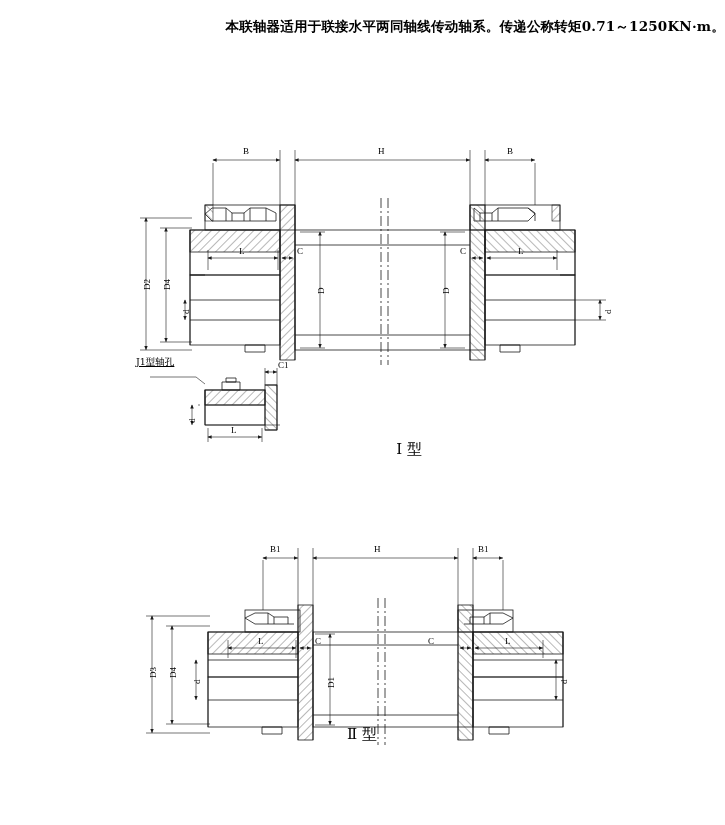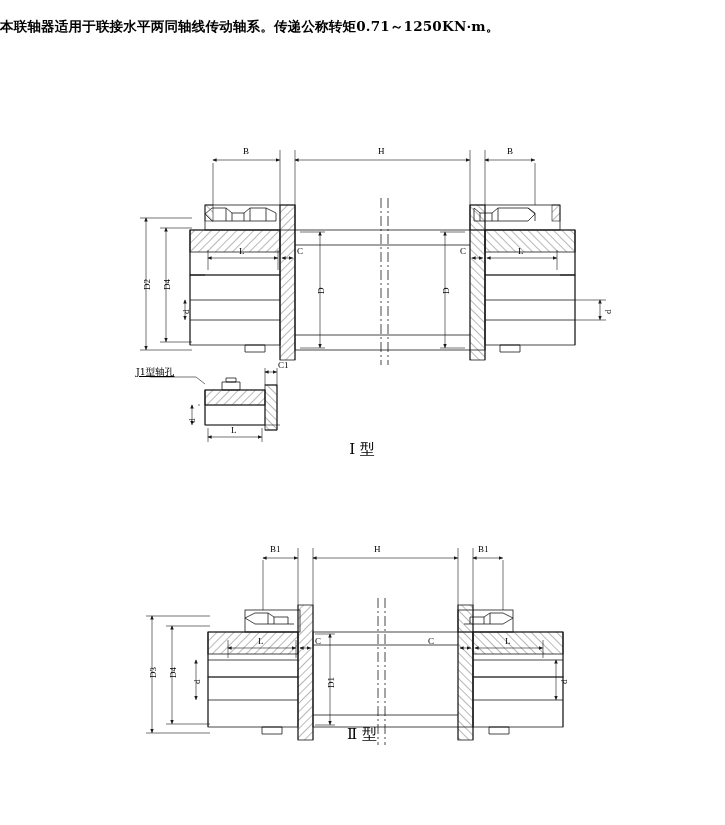--- a/index.html
+++ b/index.html
@@ -19,34 +19,34 @@
     position: absolute;
     left: 0; top: 0;
     width: 725px;
     height: 825px;
   }
   .header-text {
     position: absolute;
     left: 0;
     top: 18px;
     width: 725px;
-    text-align: left;
+    text-align: right;
     font-size: 13.5px;
     font-weight: bold;
     letter-spacing: 0.2px;
     font-family: "DejaVu Serif", serif;
   }
   .fig-caption {
     position: absolute;
     width: 120px;
     text-align: center;
     font-size: 15px;
     font-family: "DejaVu Serif", serif;
   }
-  #caption-1 { left: 302px; top: 440px; }
+  #caption-1 { left: 302px; top: 440px; text-align: right; }
   #caption-2 { left: 302px; top: 725px; }
 
   .svg-layer {
     position: absolute;
     left: 0; top: 0;
   }
   .lbl {
     position: absolute;
     font-size: 9px;
     font-family: "Liberation Serif", serif;
@@ -314,21 +314,21 @@
   <div class="lbl rot" style="left:182px; top:314px;">d</div>
   <div class="lbl rot" style="left:604px; top:314px;">d</div>
 
   <div class="lbl" style="left:239px; top:247px;">L</div>
   <div class="lbl" style="left:297px; top:247px;">C</div>
   <div class="lbl rot" style="left:317px; top:294px;">D</div>
   <div class="lbl rot" style="left:442px; top:294px;">D</div>
   <div class="lbl" style="left:460px; top:247px;">C</div>
   <div class="lbl" style="left:518px; top:247px;">L</div>
 
-  <div class="lbl j1" style="left:136px; top:367px;text-decoration:underline;">J1型轴孔</div>
+  <div class="lbl j1" style="left:136px; top:357px;text-decoration:underline;">J1型轴孔</div>
   <div class="lbl" style="left:266px; top:361px;padding-left:12px;">C1</div>
   <div class="lbl rot" style="left:188px; top:423px;">d</div>
   <div class="lbl" style="left:231px; top:426px;">L</div>
 
   <div class="fig-caption" id="caption-1">Ⅰ 型</div>
 
   <div class="lbl" style="left:270px; top:545px;">B1</div>
   <div class="lbl" style="left:374px; top:545px;">H</div>
   <div class="lbl" style="left:478px; top:545px;">B1</div>
 

